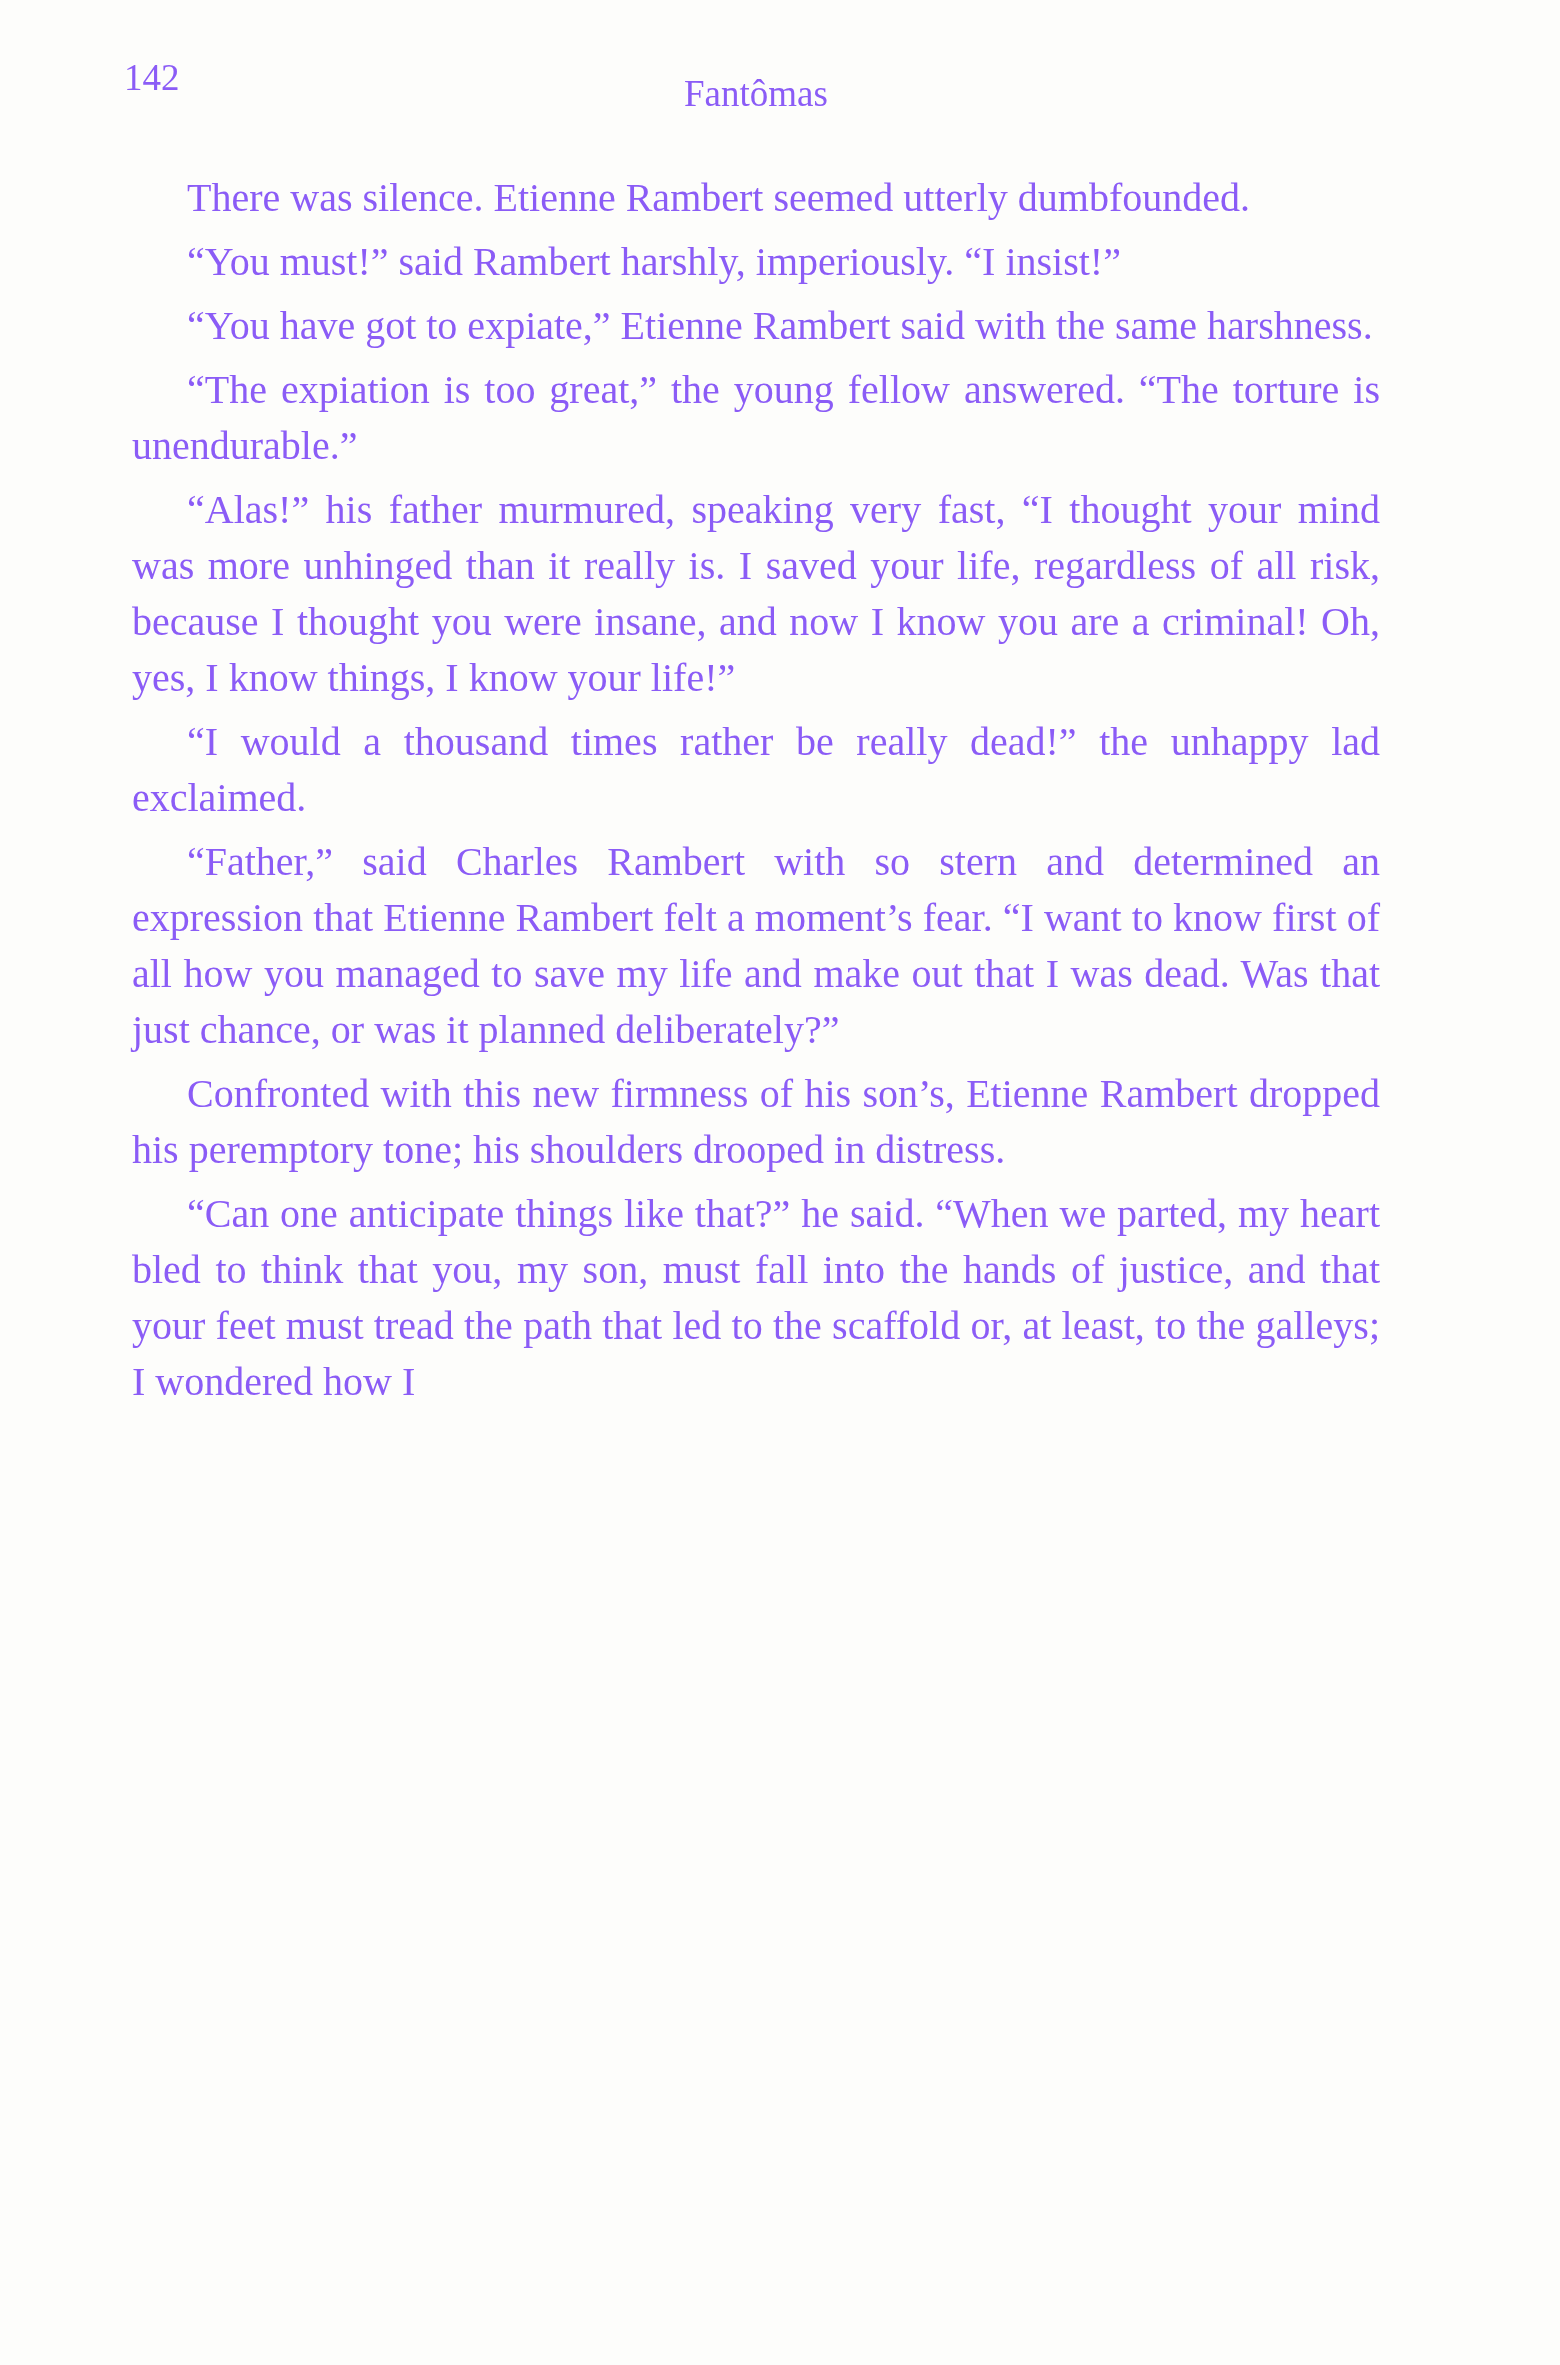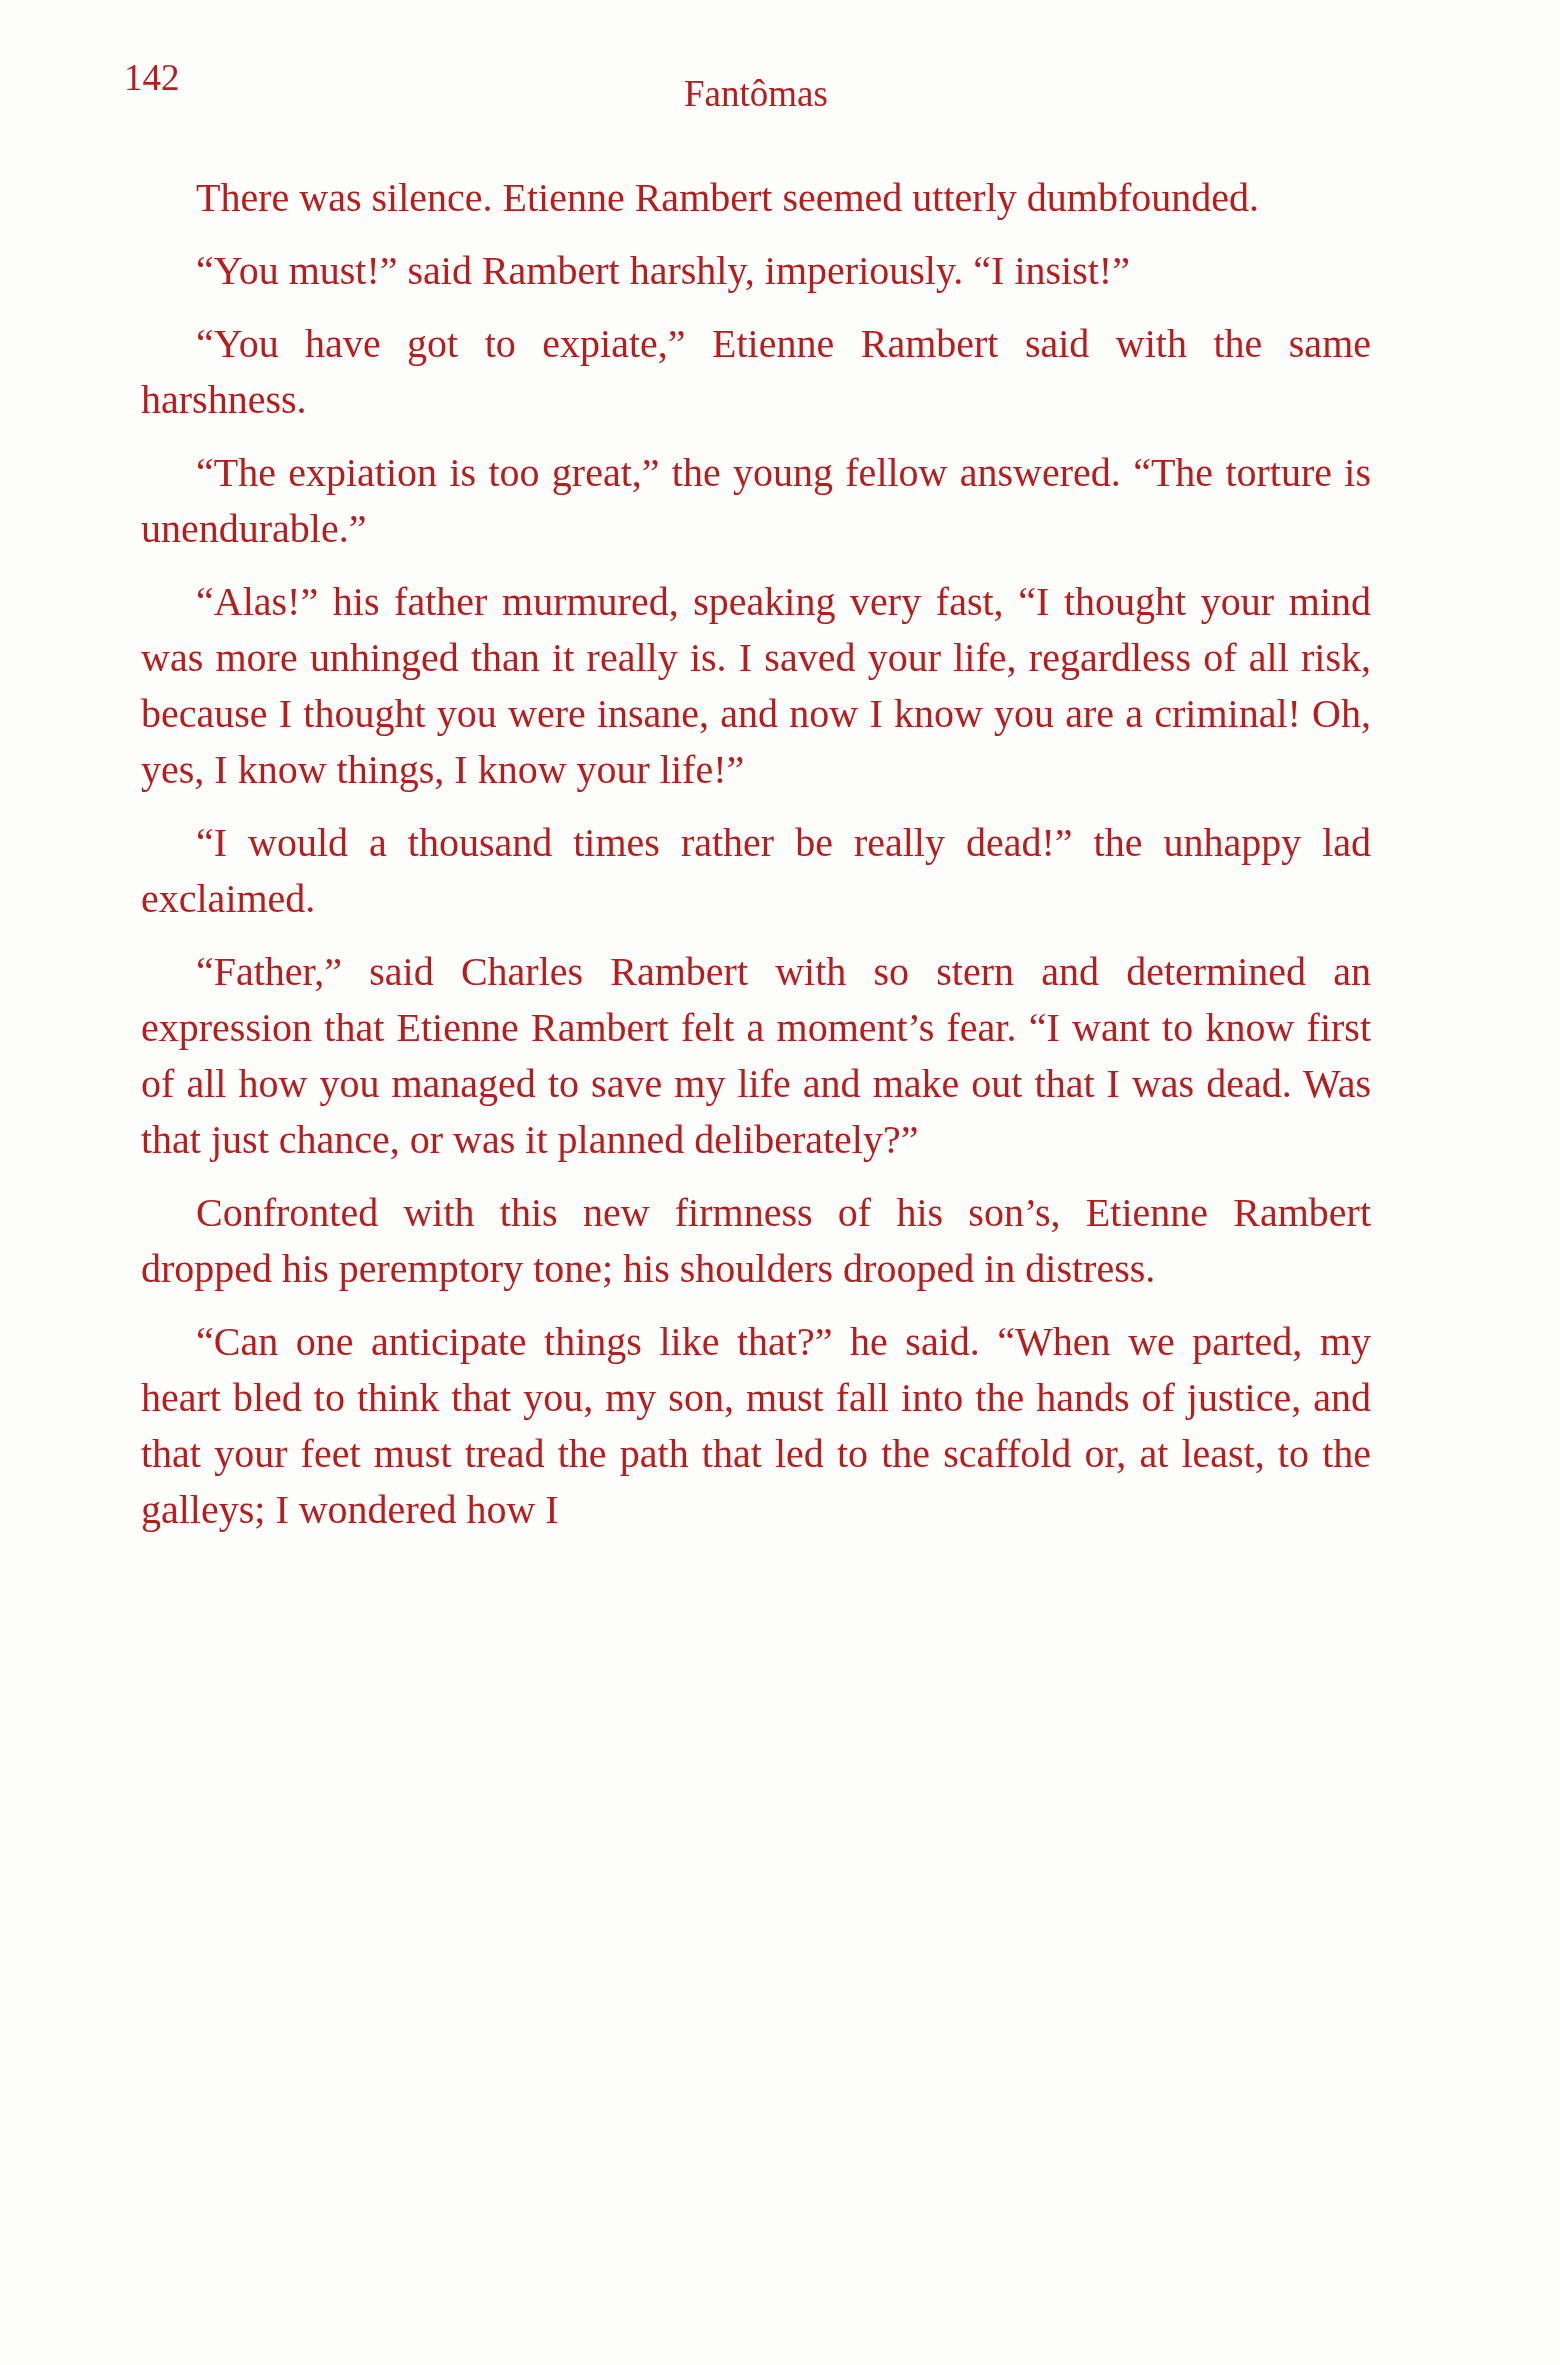--- a/index.html
+++ b/index.html
@@ -8,21 +8,21 @@
       background: #e9e9e9;
     }
     .page {
       width: 1561px;
       height: 2366px;
       margin: 0 auto;
       background: #fdfdfb;
       box-sizing: border-box;
       padding: 55px 173px 0 124px;
       font-family: "Liberation Serif", "DejaVu Serif", serif;
-      color: #b91c1c;
+      color: #8b5cf6;
       position: relative;
     }
     .header {
       position: relative;
       height: 46px;
       margin-bottom: 69px;
       font-size: 37px;
       line-height: 46px;
     }
     .page-number {
@@ -38,21 +38,21 @@
       text-align: center;
     }
     .body-text {
       font-size: 40px;
       line-height: 56px;
       text-align: justify;
       hyphens: auto;
       -webkit-hyphens: auto;
     }
     .body-text p {
-      margin: 17px;
+      margin: 8px;
       text-indent: 55px;
     }
   </style>
 </head>
 <body>
 
 <div class="page">
 
   <div class="header">
     <span class="page-number">142</span>

